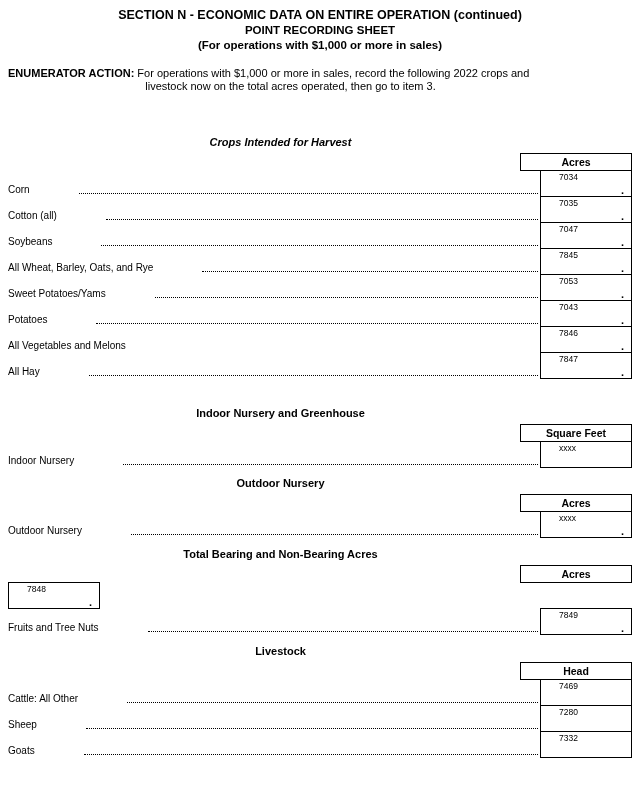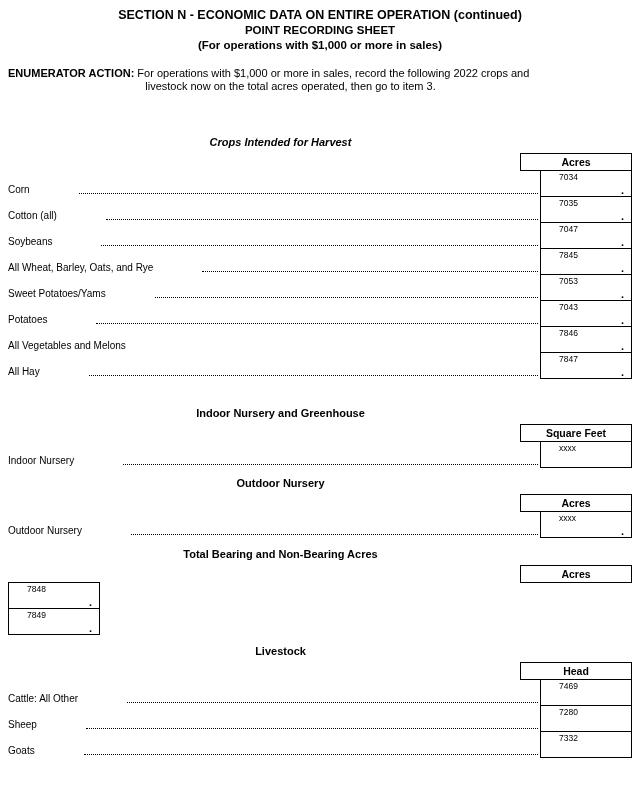--- a/index.html
+++ b/index.html
@@ -245,20 +245,24 @@
       <div class="lbl-space"></div>
       <div class="col-header">Acres</div>
     </div>
     <div class="frow">
       <div class="cell">
         <span class="code">7848</span>
         <span class="dec">.</span>
       </div>
     </div>
     <div class="frow">
+      <div class="lbl-wrap">
+        <span class="lbl">Fruits and Tree Nuts</span>
+        <span class="dots"></span>
+      </div>
       <div class="cell">
         <span class="code">7849</span>
         <span class="dec">.</span>
       </div>
     </div>
   </div>
 
   <div class="section">
     <div class="section-heading sec5">Livestock</div>
     <div class="frow header-row">

